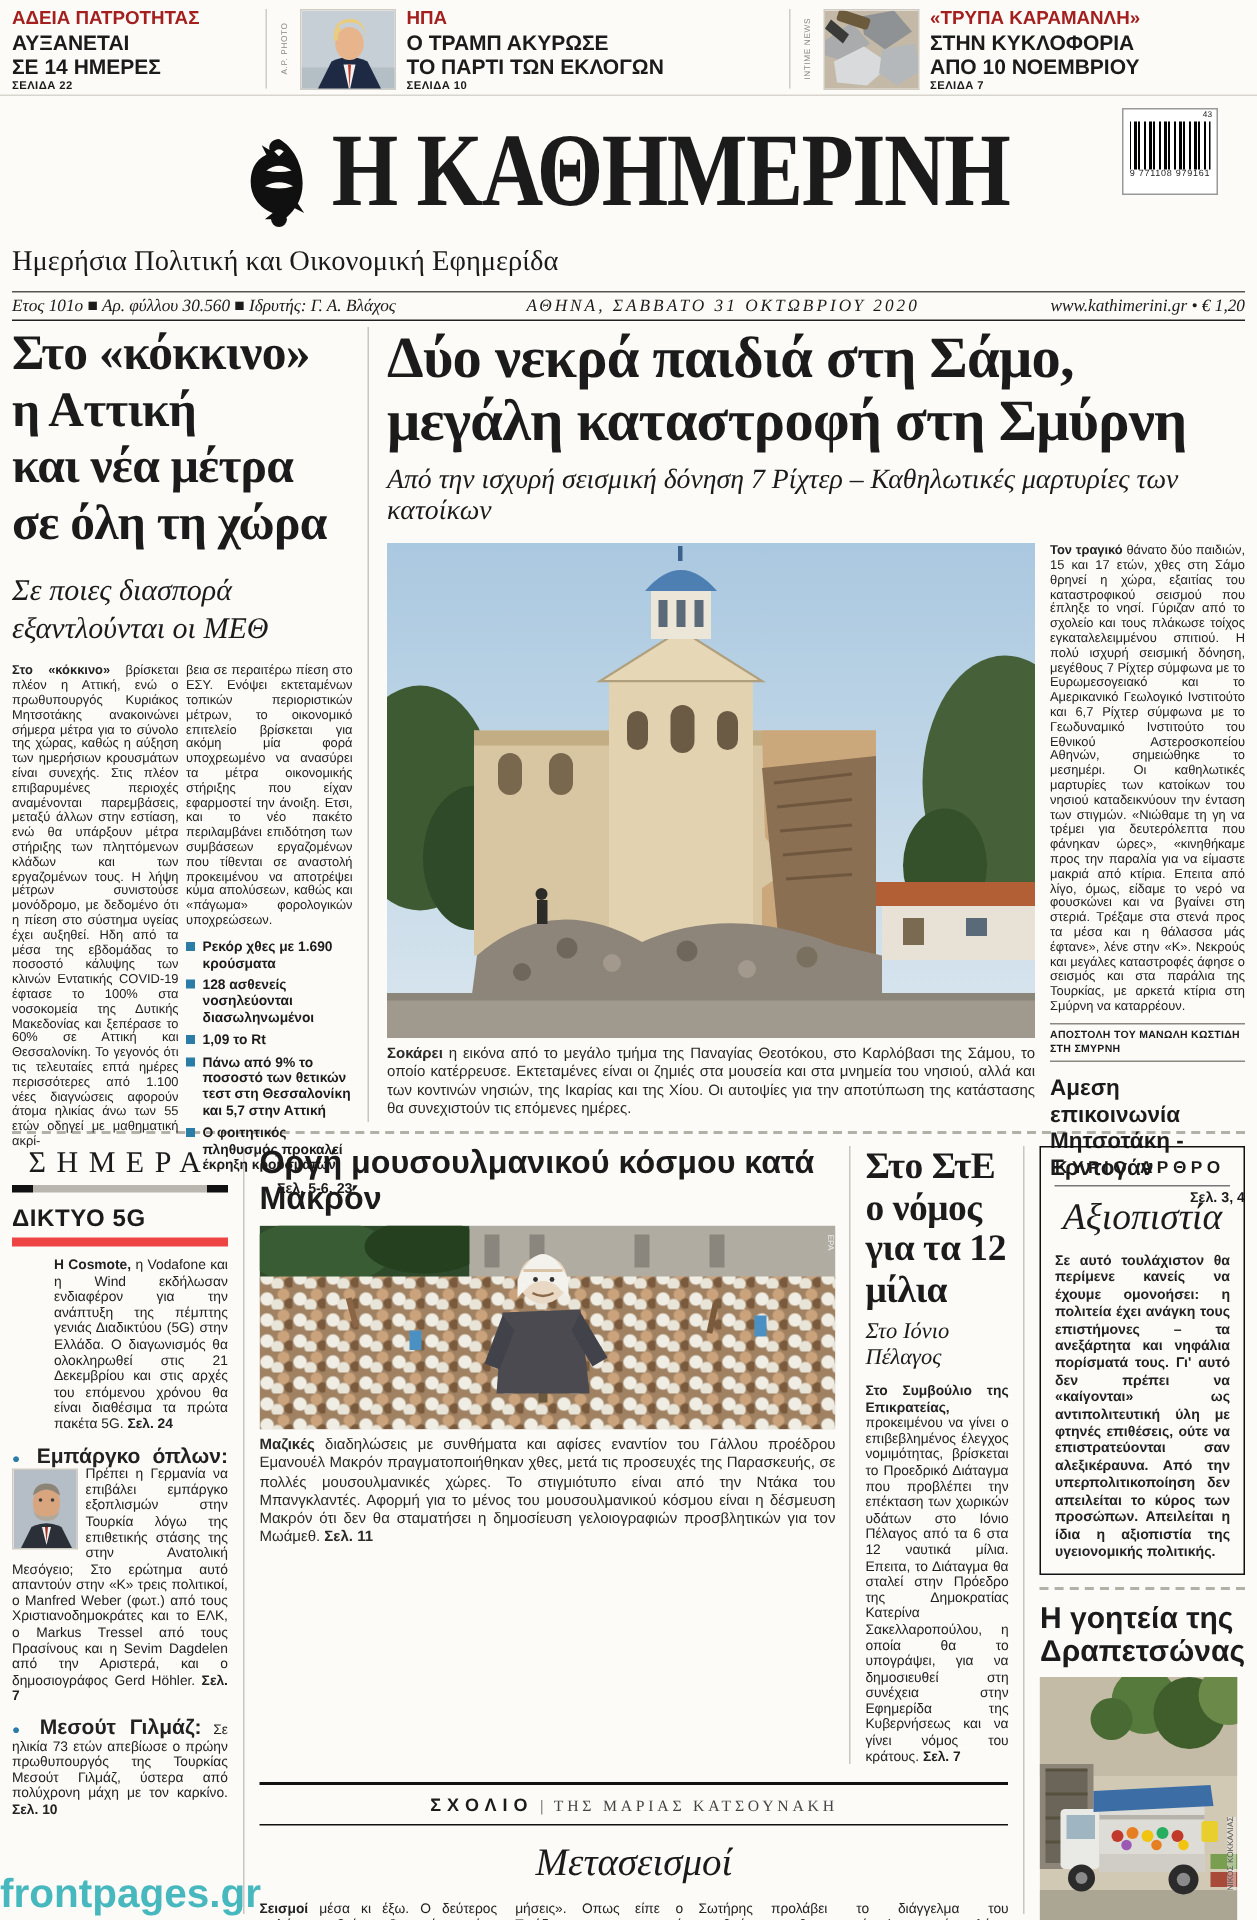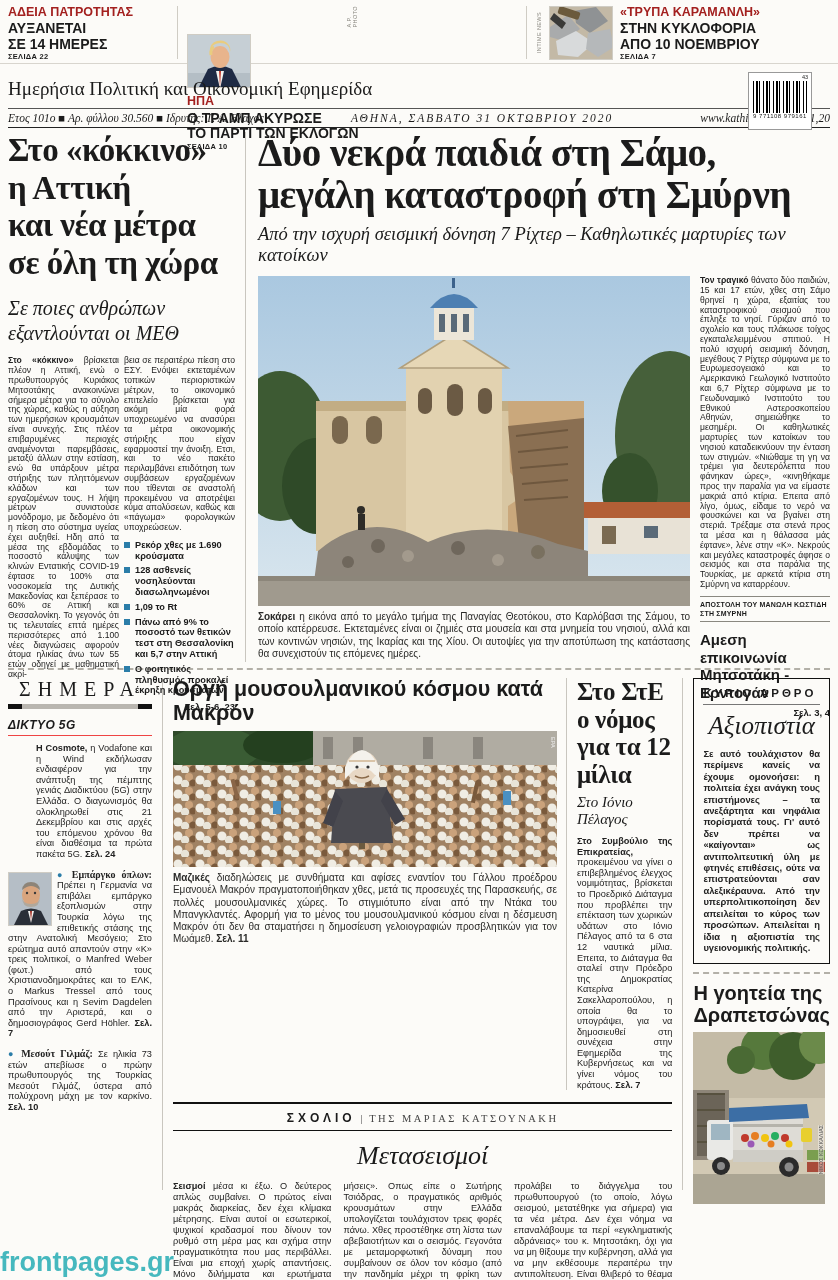--- a/index.html
+++ b/index.html
@@ -5,21 +5,21 @@
   *{margin:0;padding:0;box-sizing:border-box;}
   html,body{background:#ffffff;}
   .page{position:relative;width:838px;height:1280px;background:#fcfbf8;overflow:hidden;
         font-family:"Liberation Sans",sans-serif;color:#1b1b1b;}
   .serif{font-family:"Liberation Serif",serif;}
 
   
   .topstrip{display:flex;align-items:stretch;padding:6px 8px 4px 8px;height:64px;border-bottom:1px solid #d8d5ce;}
   .teaser{display:flex;gap:7px;}
   .t1{width:160px;}
-  .t2{width:330px;flex-direction:column;}
+  .t2{width:330px;}
   .t3{flex:1;}
   .tcol{display:flex;flex-direction:column;}
   .kicker{color:#a3201f;font-weight:bold;font-size:12.5px;line-height:1.05;}
   .ttitle{font-weight:bold;font-size:14px;line-height:1.12;white-space:pre-line;margin-top:2px;}
   .tpage{font-weight:bold;font-size:7.5px;margin-top:auto;letter-spacing:.3px;}
   .tphoto{width:64px;height:54px;flex:0 0 auto;overflow:hidden;border:1px solid #cfccc4;}
   .vcredit{writing-mode:vertical-rl;transform:rotate(180deg);font-size:5.5px;color:#8a8880;letter-spacing:.4px;align-self:center;}
   .vsep{width:1px;background:#cfccc4;margin:0 9px;}
 
   
@@ -73,26 +73,26 @@
 
   
   .mid{display:flex;padding:8px 8px 0 8px;height:520px;}
   .rail-left{width:158px;padding-right:10px;border-right:1px solid #c9c6bf;}
   .center{width:530px;padding:0 10px;}
   .rail-right{width:150px;padding-left:10px;border-left:1px solid #c9c6bf;}
 
   
   .simera-head{font-family:"Liberation Serif",serif;font-size:20px;letter-spacing:7px;text-align:center;}
   .simera-bar{height:5px;margin-top:3px;background:linear-gradient(90deg,#111 0 14px,#b9b6b0 14px calc(100% - 14px),#111 calc(100% - 14px));}
-  .s-kicker{font-weight:bold;font-size:12px;letter-spacing:.4px;border-bottom:1px solid #ef4444;padding:9px 0 3px 0;font-style:italic;}
+  .s-kicker{font-weight:bold;font-size:16px;letter-spacing:.4px;border-bottom:6px solid #ef4444;padding:9px 0 3px 0;}
   .s-headline{font-weight:bold;font-size:17.5px;line-height:1.12;margin-top:8px;white-space:pre-line;}
   .s-body{font-size:9.2px;line-height:10.6px;text-align:justify;margin-top:7px;color:#222;margin-left:28px;}
   .s-item{margin-top:10px;font-size:9.2px;line-height:10.6px;text-align:justify;color:#222;}
   .s-dot{color:#2b7da8;font-size:9px;}
-  .s-label{font-weight:bold;font-size:10px;font-family:Liberation Serif, serif;}
+  .s-label{font-weight:bold;font-size:14px;}
   .wphoto{float:left;width:44px;height:54px;margin:2px 5px 2px 0;overflow:hidden;border:1px solid #cfccc4;}
 
   
   .crow{display:flex;}
   .macron{width:384px;}
   .macron h2{font-size:21.5px;font-weight:600;line-height:1.1;}
   .photo-macron{width:384px;height:136px;margin-top:6px;overflow:hidden;position:relative;}
   .macron .caption{width:384px;}
   .miles{flex:1;padding-left:10px;margin-left:9px;border-left:1px solid #c9c6bf;}
   .miles h2{font-family:"Liberation Serif",serif;font-weight:600;font-size:25px;line-height:1.1;white-space:pre-line;letter-spacing:-.3px;}
@@ -181,36 +181,46 @@
       </div>
     </div>
   </div>
 
   <div class="masthead">
     <div class="barcode-box">
       <div class="barcode-top">43</div>
       <div class="barcode"></div>
       <div class="barcode-num">9 771108 979161</div>
     </div>
+    <div class="mast-row">
+      <svg class="griffin" viewBox="0 0 40 60">
+        <path fill="#101010" d="M20 2 c-4 0 -7 3 -6 7 l-5 -3 3 6 c-7 3 -10 10 -10 17 0 10 6 17 14 20 l-5 4 h12 c3 -2 5 -4 7 -7 l6 3 -4 -6 c2 -4 3 -8 3 -13 0 -12 -6 -23 -15 -28 z"></path>
+        <circle cx="20" cy="53" r="5" fill="#101010"></circle>
+        <path fill="#fcfbf8" d="M17 10 q3 -3 6 0 l-3 3 z"></path>
+        <path fill="#fcfbf8" d="M12 22 q8 -6 16 0 q-8 2 -16 0 z"></path>
+        <path fill="#fcfbf8" d="M11 32 q9 -5 18 0 q-9 3 -18 0 z"></path>
+      </svg>
+      <div class="mast-title">Η ΚΑΘΗΜΕΡΙΝΗ</div>
+    </div>
     <div class="mast-sub">Ημερήσια Πολιτική και Οικονομική Εφημερίδα</div>
     <div class="mast-info">
       <div class="cell">Ετος 101ο ■ Αρ. φύλλου 30.560 ■ Ιδρυτής: Γ. Α. Βλάχος</div>
       <div class="cell date">ΑΘΗΝΑ, ΣΑΒΒΑΤΟ 31 ΟΚΤΩΒΡΙΟΥ 2020</div>
       <div class="cell">www.kathimerini.gr • € 1,20</div>
     </div>
   </div>
 
   <div class="lead">
 
     <div class="lead-left">
       <h1>Στο «κόκκινο»
 η Αττική
 και νέα μέτρα
 σε όλη τη χώρα</h1>
-      <div class="deck">Σε ποιες ανθρώπων
+      <div class="deck">Σε ποιες διασπορά
 εξαντλούνται οι ΜΕΘ</div>
       <div class="twocol">
         <div class="c bodytxt"><b class="capb">Στο «κόκκινο»</b> <span>βρίσκεται πλέον η Αττική, ενώ ο πρωθυπουργός Κυριάκος Μητσοτάκης ανακοινώνει σήμερα μέτρα για το σύνολο της χώρας, καθώς η αύξηση των ημερήσιων κρουσμάτων είναι συνεχής. Στις πλέον επιβαρυμένες περιοχές αναμένονται παρεμβάσεις, μεταξύ άλλων στην εστίαση, ενώ θα υπάρξουν μέτρα στήριξης των πληττόμενων κλάδων και των εργαζομένων τους. Η λήψη μέτρων συνιστούσε μονόδρομο, με δεδομένο ότι η πίεση στο σύστημα υγείας έχει αυξηθεί. Ηδη από τα μέσα της εβδομάδας το ποσοστό κάλυψης των κλινών Εντατικής COVID-19 έφτασε το 100% στα νοσοκομεία της Δυτικής Μακεδονίας και ξεπέρασε το 60% σε Αττική και Θεσσαλονίκη. Το γεγονός ότι τις τελευταίες επτά ημέρες περισσότερες από 1.100 νέες διαγνώσεις αφορούν άτομα ηλικίας άνω των 55 ετών οδηγεί με μαθηματική ακρί-</span></div>
         <div class="c">
           <div class="bodytxt">βεια σε περαιτέρω πίεση στο ΕΣΥ. Ενόψει εκτεταμένων τοπικών περιοριστικών μέτρων, το οικονομικό επιτελείο βρίσκεται για ακόμη μία φορά υποχρεωμένο να ανασύρει τα μέτρα οικονομικής στήριξης που είχαν εφαρμοστεί την άνοιξη. Ετσι, και το νέο πακέτο περιλαμβάνει επιδότηση των συμβάσεων εργαζομένων που τίθενται σε αναστολή προκειμένου να αποτρέψει κύμα απολύσεων, καθώς και «πάγωμα» φορολογικών υποχρεώσεων.</div>
           <ul class="blist">
             <li>Ρεκόρ χθες με 1.690 κρούσματα</li>
             <li>128 ασθενείς νοσηλεύονται διασωληνωμένοι</li>
             <li>1,09 το Rt</li>
             <li>Πάνω από 9% το ποσοστό των θετικών τεστ στη Θεσσαλονίκη και 5,7 στην Αττική</li>

